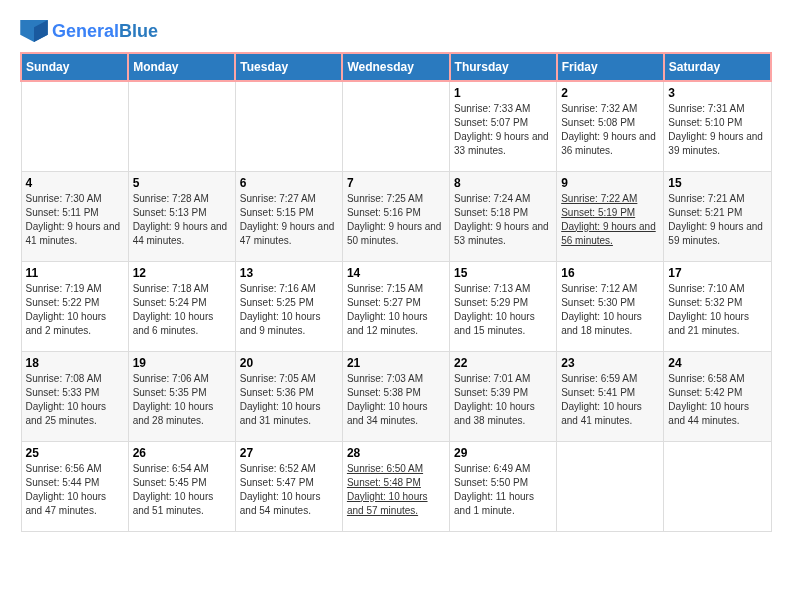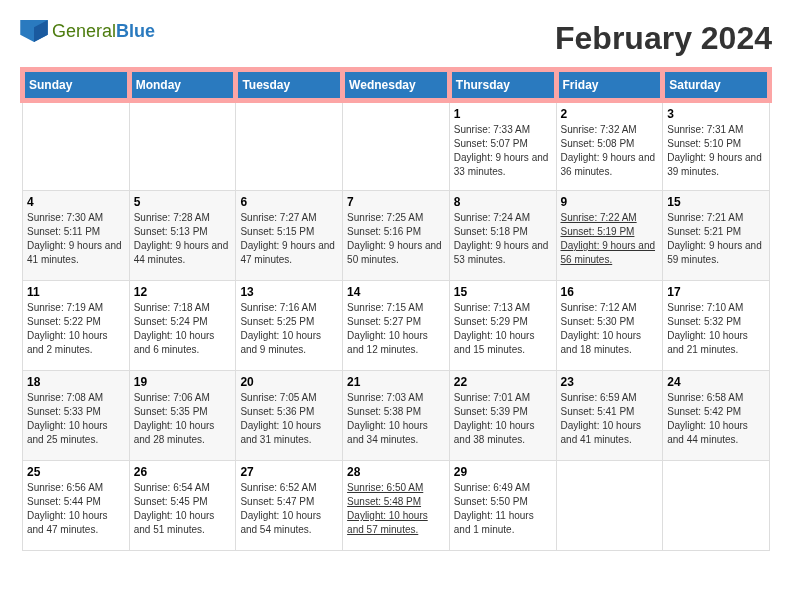--- a/index.html
+++ b/index.html
@@ -16,22 +16,22 @@
       align-items: flex-start;
       margin-bottom: 10px;
     }
     .logo {
       display: flex;
       align-items: center;
       gap: 4px;
     }
     .logo-text-general {
       font-size: 18px;
-      font-weight: normal;
-      color: #4d7c0f;
+      font-weight: bold;
+      color: #3b82f6;
     }
     .logo-text-blue {
       font-size: 18px;
       font-weight: bold;
       color: #2a7abf;
       text-align: center;
     }
     .logo-icon {
       width: 28px;
       height: 22px;
@@ -55,21 +55,21 @@
     }
     thead tr {
       background-color: #2a7abf;
       color: #fff;
     }
     thead th {
       padding: 6px 4px;
       text-align: left;
       font-size: 12px;
       font-weight: bold;
-      border: 5px solid #fca5a5;
+      border: 2px solid #fca5a5;
     }
     tbody tr {
       vertical-align: top;
     }
     tbody td {
       padding: 4px 4px;
       border: 1px solid #ddd;
       width: 14.28%;
       height: 90px;
       vertical-align: top;
@@ -102,21 +102,20 @@
       <polygon points="15,8 30,0 30,16 15,24" fill="#1a5a9f"></polygon>
     </svg>
     <div>
       <div style="display:flex; gap:0px;">
         <span class="logo-text-general">General</span>
         <span class="logo-text-blue">Blue</span>
       </div>
     </div>
   </div>
   <div class="title-area">
-    <div class="main-title">February 2024</div>
   </div>
 </div>
 
 <table>
   <thead>
     <tr>
       <th>Sunday</th>
       <th>Monday</th>
       <th>Tuesday</th>
       <th>Wednesday</th>

